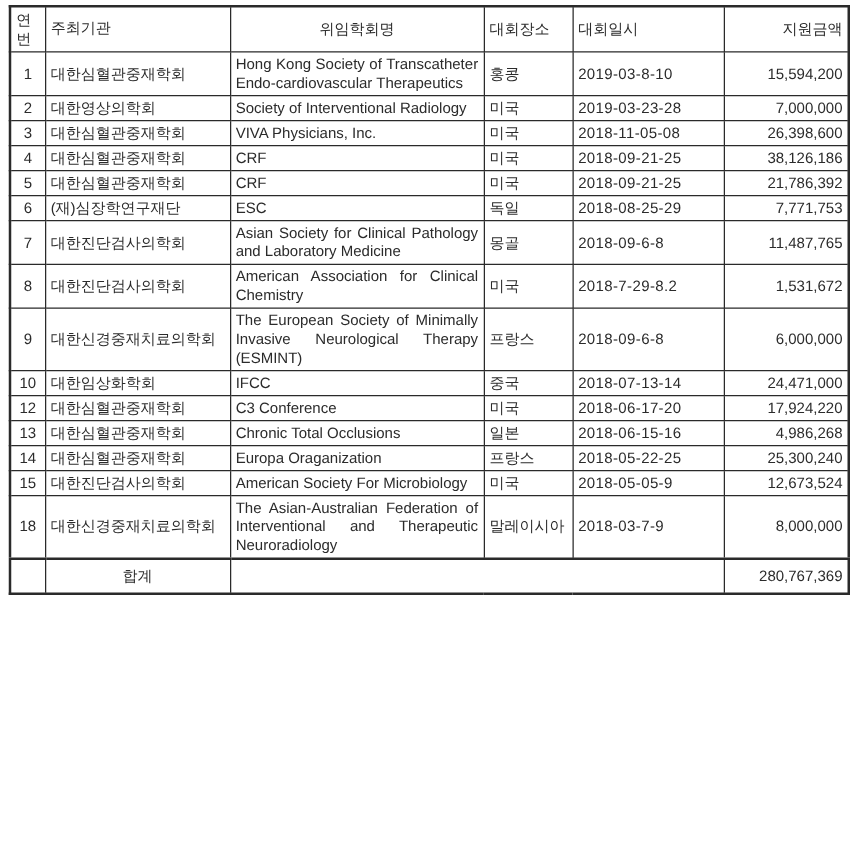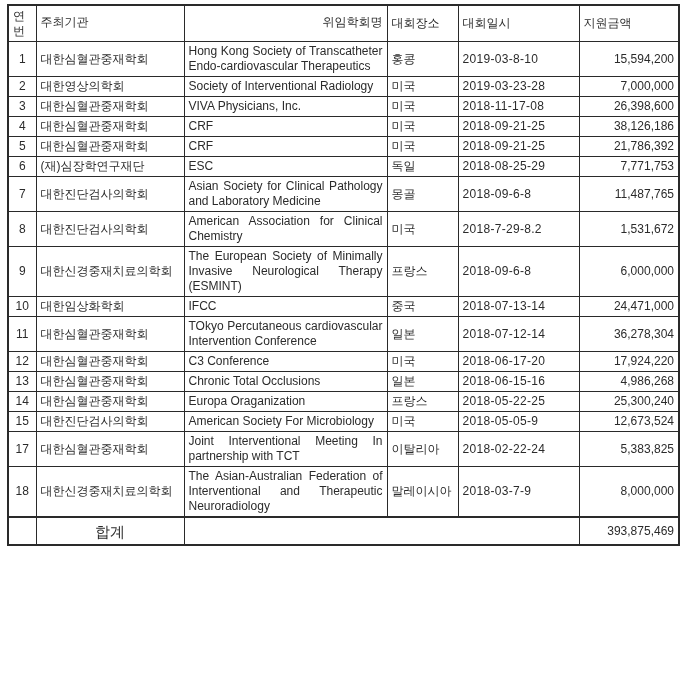--- a/index.html
+++ b/index.html
@@ -36,40 +36,40 @@
 
   
   th.col-no { padding: 0 7px; word-break: break-all; text-align: left; }
   td.col-no { text-align: center; padding: 2px 1px; }
 
   
   th.col-org { text-align: left; padding-left: 6px; font-family: Liberation Mono, monospace; }
   td.col-org { text-align: left; font-size: 11px; padding-left: 5px; }
 
   
-  th.col-society { text-align: right; padding-left: 7px; font-family: Liberation Mono, monospace; }
+  th.col-society { text-align: center; padding-left: 7px; }
   td.col-society { text-align: justify; padding: 2px 4px 2px 6px; margin-top: 16px; }
 
   
   th.col-venue { text-align: left; padding-left: 6px; }
   td.col-venue { text-align: left; padding-left: 6px; word-break: break-all; }
 
   
   th.col-date { text-align: left; padding-left: 7px; }
   td.col-date { text-align: left; padding-left: 7px; letter-spacing: 0.3px; }
 
   
-  th.col-amount { text-align: left; }
+  th.col-amount { text-align: right; }
   td.col-amount { text-align: right; padding-right: 6px; }
 
   tr.total-row td {
     border-top: 2px solid #2a2a2a;
     height: 22px;
   }
-  tr.total-row td.total-label-cell { text-align: center; font-size: 15px; margin-top: 39px; }
+  tr.total-row td.total-label-cell { text-align: center; font-size: 12px; margin-top: 39px; }
 </style>
 </head>
 <body>
 
 <table class="funding">
   <colgroup>
     <col style="width:28px">
     <col style="width:148px">
     <col style="width:203px">
     <col style="width:71px">
@@ -101,21 +101,21 @@
         <td class="col-society">Society of Interventional Radiology</td>
         <td class="col-venue">미국</td>
         <td class="col-date">2019-03-23-28</td>
         <td class="col-amount">7,000,000</td>
       </tr>
       <tr>
         <td class="col-no">3</td>
         <td class="col-org">대한심혈관중재학회</td>
         <td class="col-society">VIVA Physicians, Inc.</td>
         <td class="col-venue">미국</td>
-        <td class="col-date">2018-11-17-08</td>
+        <td class="col-date">2018-11-05-08</td>
         <td class="col-amount">26,398,600</td>
       </tr>
       <tr>
         <td class="col-no">4</td>
         <td class="col-org">대한심혈관중재학회</td>
         <td class="col-society">CRF</td>
         <td class="col-venue">미국</td>
         <td class="col-date">2018-09-21-25</td>
         <td class="col-amount">38,126,186</td>
       </tr>
@@ -161,28 +161,20 @@
       </tr>
       <tr>
         <td class="col-no">10</td>
         <td class="col-org">대한임상화학회</td>
         <td class="col-society">IFCC</td>
         <td class="col-venue">중국</td>
         <td class="col-date">2018-07-13-14</td>
         <td class="col-amount">24,471,000</td>
       </tr>
       <tr>
-        <td class="col-no">11</td>
-        <td class="col-org">대한심혈관중재학회</td>
-        <td class="col-society">TOkyo Percutaneous cardiovascular Intervention Conference</td>
-        <td class="col-venue">일본</td>
-        <td class="col-date">2018-07-12-14</td>
-        <td class="col-amount">36,278,304</td>
-      </tr>
-      <tr>
         <td class="col-no">12</td>
         <td class="col-org">대한심혈관중재학회</td>
         <td class="col-society">C3 Conference</td>
         <td class="col-venue">미국</td>
         <td class="col-date">2018-06-17-20</td>
         <td class="col-amount">17,924,220</td>
       </tr>
       <tr>
         <td class="col-no">13</td>
         <td class="col-org">대한심혈관중재학회</td>
@@ -199,39 +191,31 @@
         <td class="col-date">2018-05-22-25</td>
         <td class="col-amount">25,300,240</td>
       </tr>
       <tr>
         <td class="col-no">15</td>
         <td class="col-org">대한진단검사의학회</td>
         <td class="col-society">American Society For Microbiology</td>
         <td class="col-venue">미국</td>
         <td class="col-date">2018-05-05-9</td>
         <td class="col-amount">12,673,524</td>
-      </tr>
-      <tr>
-        <td class="col-no">17</td>
-        <td class="col-org">대한심혈관중재학회</td>
-        <td class="col-society">Joint Interventional Meeting In partnership with TCT</td>
-        <td class="col-venue">이탈리아</td>
-        <td class="col-date">2018-02-22-24</td>
-        <td class="col-amount">5,383,825</td>
       </tr>
       <tr>
         <td class="col-no">18</td>
         <td class="col-org">대한신경중재치료의학회</td>
         <td class="col-society">The Asian-Australian Federation of Interventional and Therapeutic Neuroradiology</td>
         <td class="col-venue">말레이시아</td>
         <td class="col-date">2018-03-7-9</td>
         <td class="col-amount">8,000,000</td>
       </tr>
     </tbody>
   <tfoot>
     <tr class="total-row">
       <td class="col-no"></td>
       <td class="col-org total-label-cell">합계</td>
       <td colspan="3"></td>
-      <td class="col-amount">393,875,469</td>
+      <td class="col-amount">280,767,369</td>
     </tr>
   </tfoot>
 </table>
 
 </body></html>

